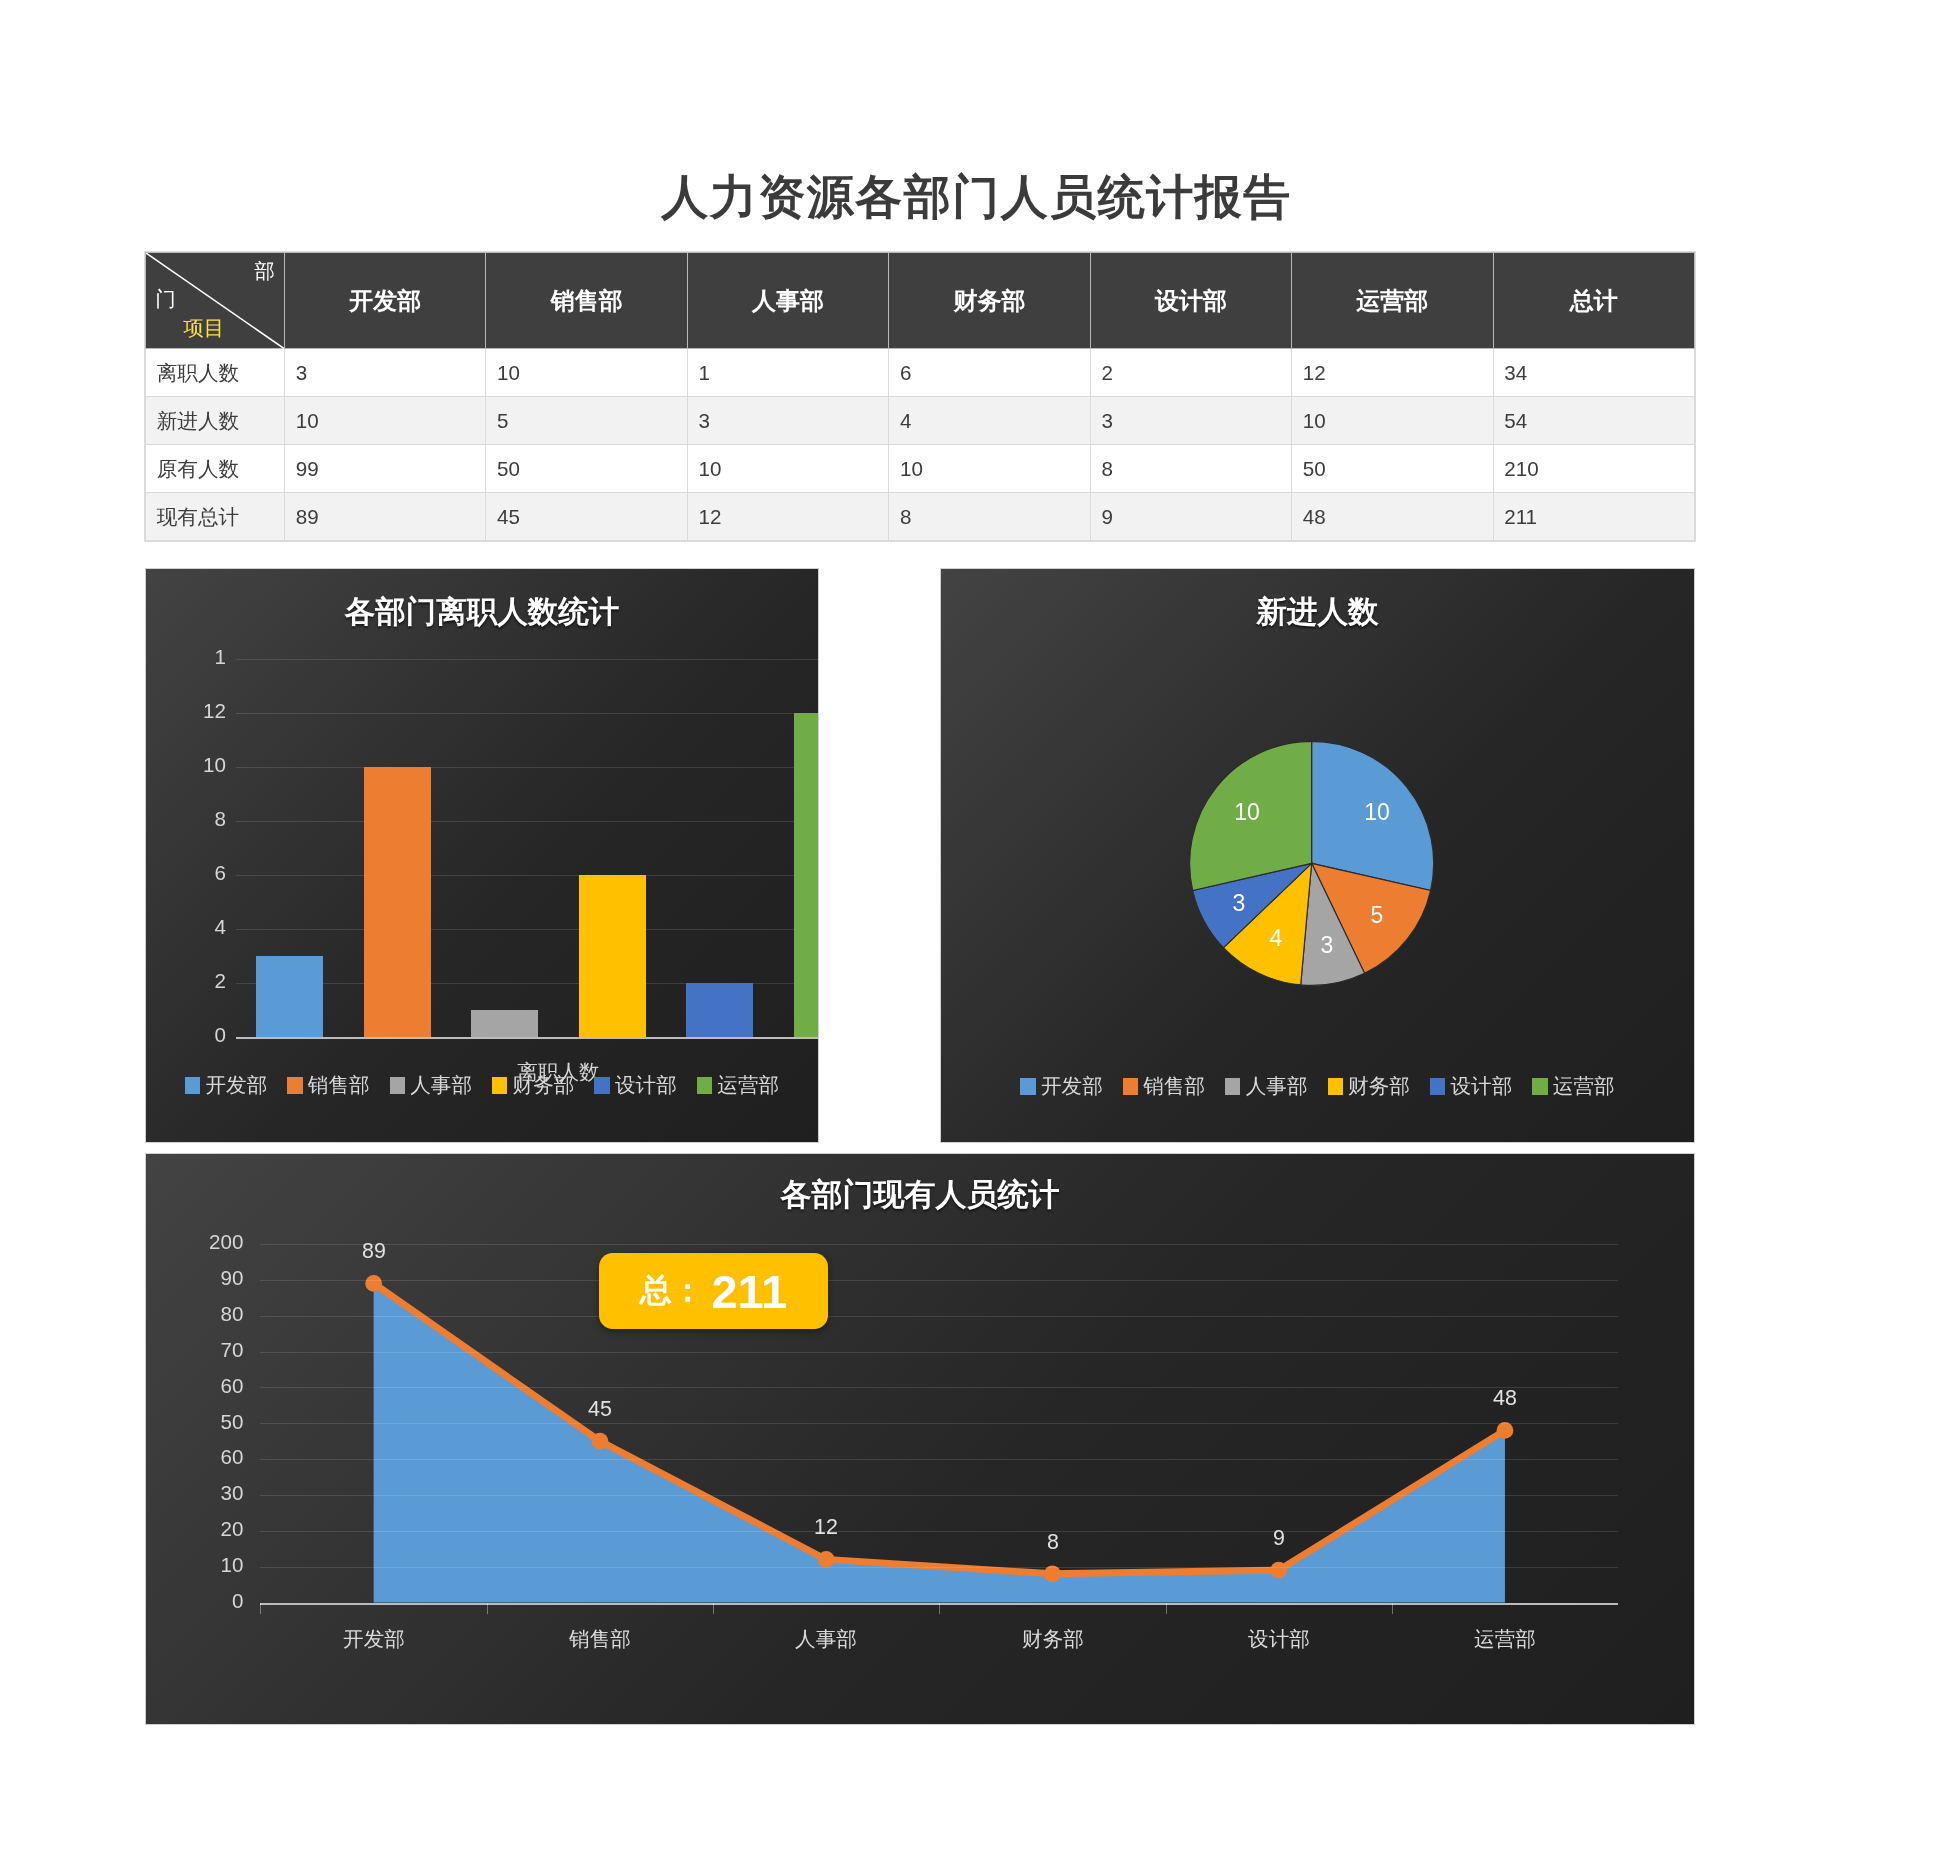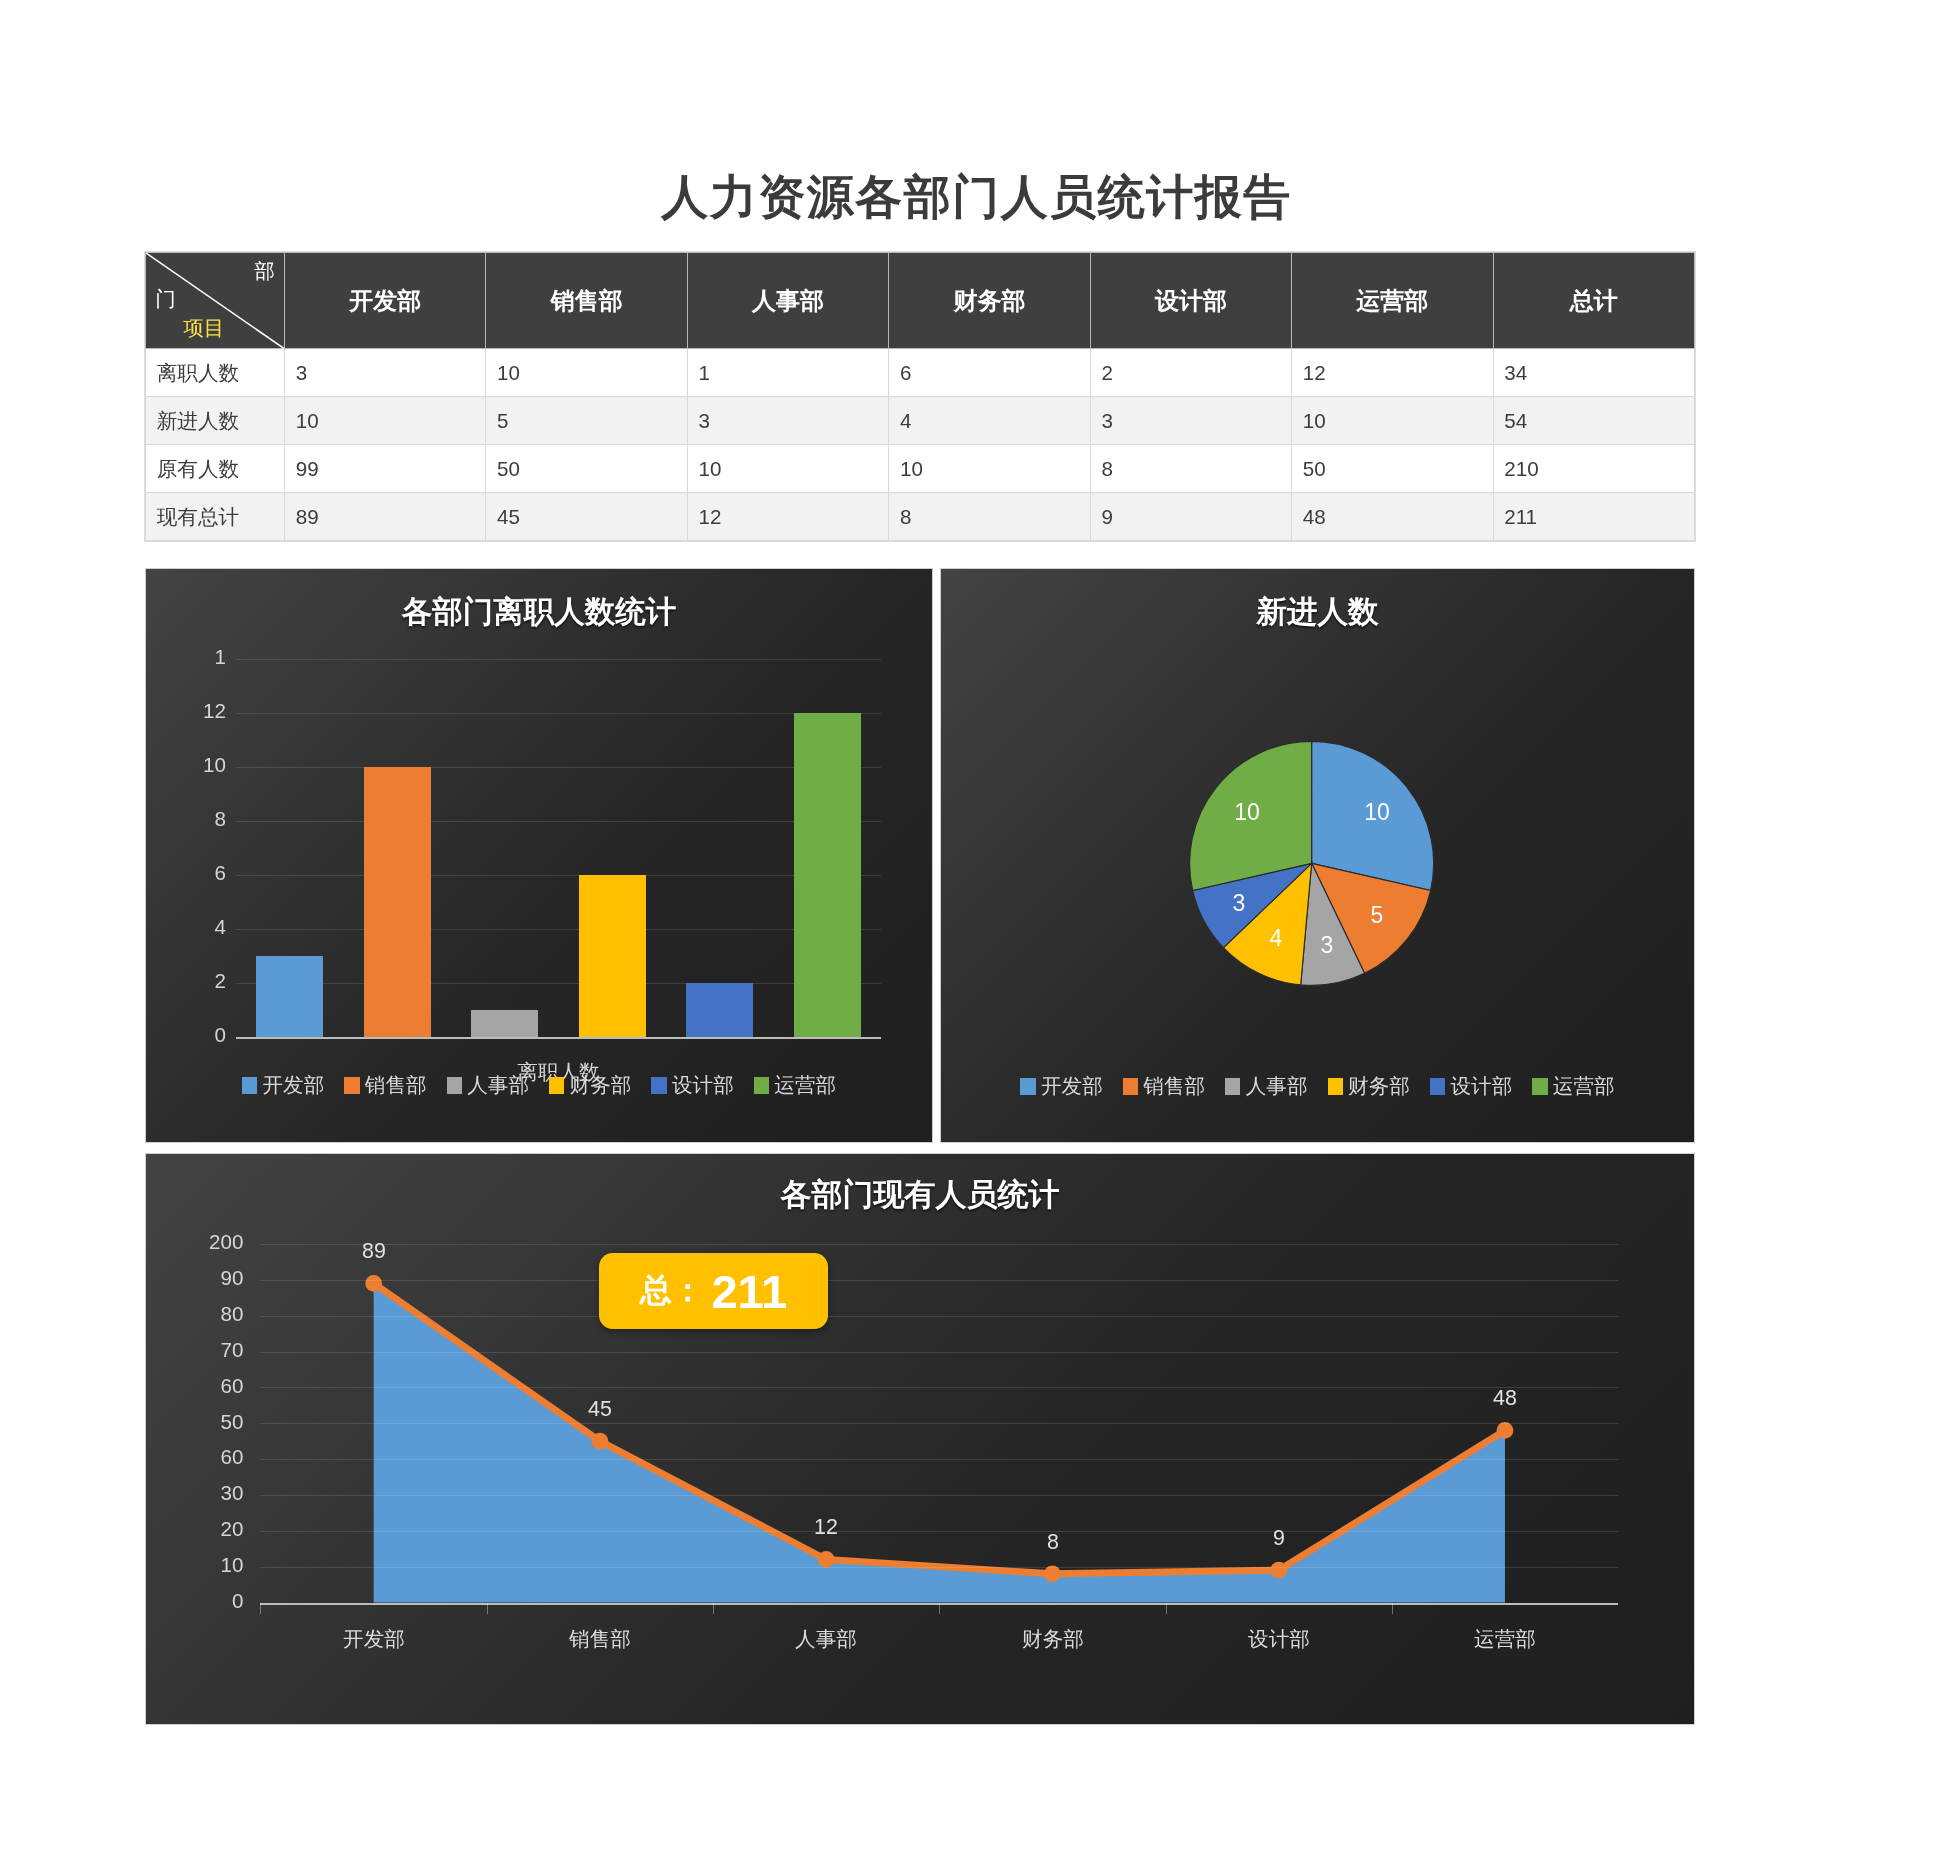--- a/index.html
+++ b/index.html
@@ -65,21 +65,21 @@
   .data-table tbody tr:nth-child(even) td { background: #f2f2f2; }
   .row-head { width: 139px; }
 
   
   .panel {
     position: absolute;
     background: linear-gradient(135deg,#434343 0%, #262626 55%, #1f1f1f 100%);
     border: 0.8px solid #cfcfcf;
     overflow: hidden;
   }
-  #panel-bar  { left: 145px;  top: 568px;  width: 788px; height: 575px; text-decoration: underline; }
+  #panel-bar  { left: 145px;  top: 568px;  width: 674px; height: 575px; text-decoration: underline; }
   #panel-pie  { left: 940px; top: 568px;  width: 755px;  height: 575px; }
   #panel-area { left: 145px;  top: 1153px; width: 1550px; height: 572px; }
 
   .panel-title {
     position: absolute; left: 0; width: 100%;
     text-align: center; color: #ffffff;
     font-weight: bold; font-size: 30.5px;
     text-shadow: 0 1.5px 2.3px rgba(0,0,0,.6);
   }
   #panel-bar  .panel-title { top: 23px; }

